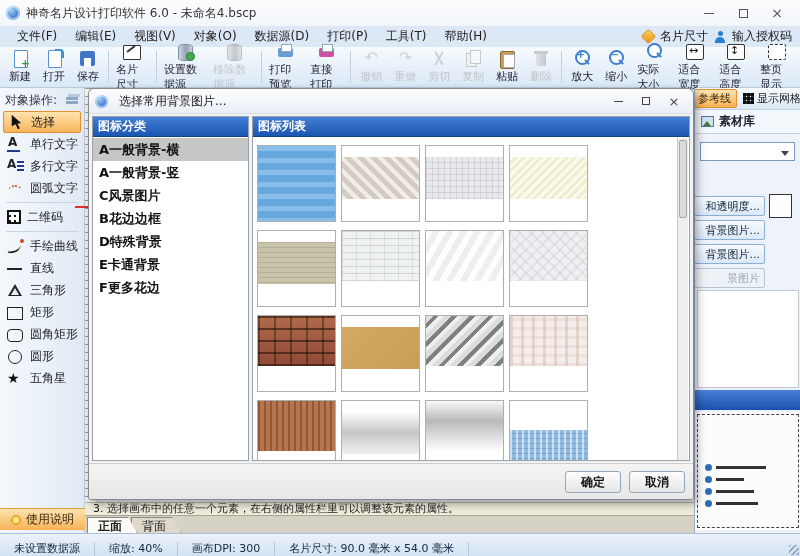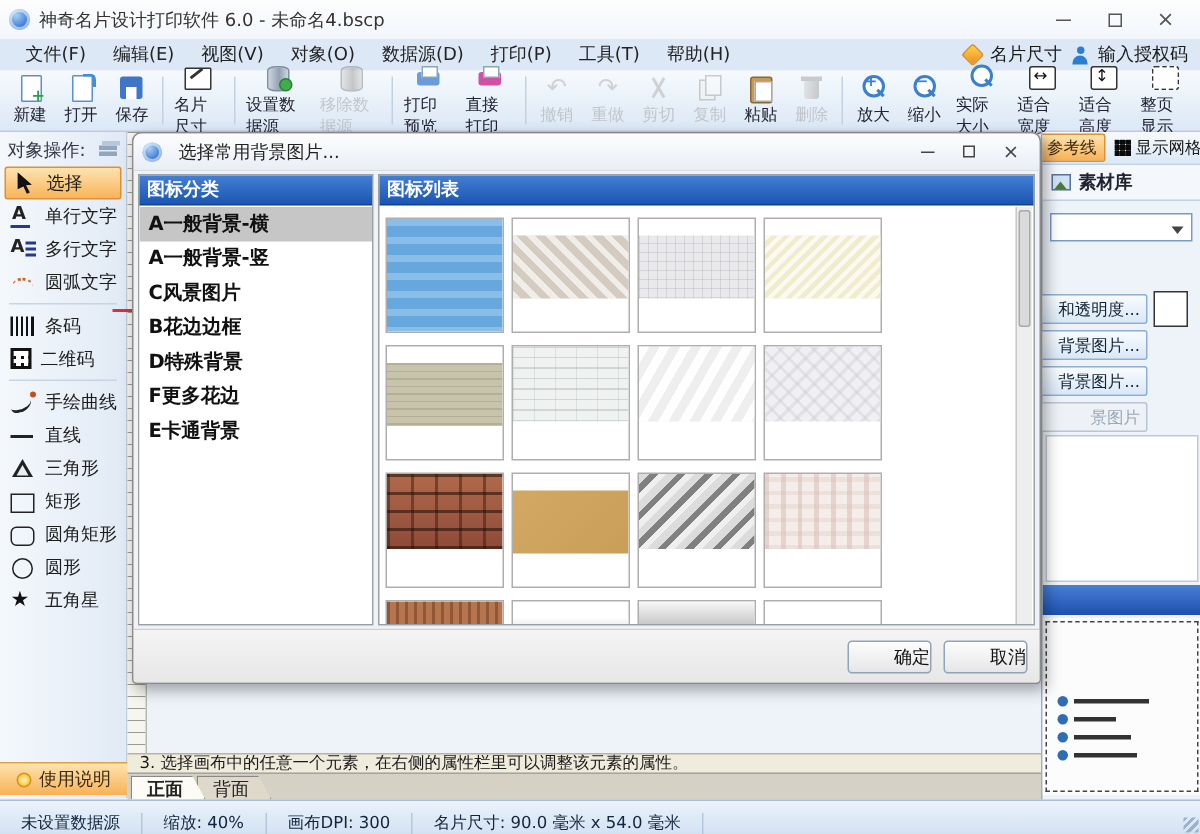--- a/index.html
+++ b/index.html
@@ -191,21 +191,21 @@
 .rp-list { position:absolute; left:2px; top:202px; width:102px; height:98px; background:#fff; border:1px solid #c0c8d0; }
 .rp-bluebar { position:absolute; left:0; top:302px; width:106px; height:20px;
   background:linear-gradient(#4a7fd6,#1c50b0); }
 .rp-card { position:absolute; left:0; top:324px; width:106px; height:118px; background:#fcfcfc; }
 .rp-card .dash { position:absolute; inset:2px; border:1px dashed #444; }
 .rp-row { position:absolute; left:10px; height:7px; display:flex; align-items:center; gap:4px; }
 .rp-dot { width:7px; height:7px; border-radius:50%; background:#2e6db4; flex:none; }
 .rp-bar { height:3px; background:#333; }
 
 
-.dialog { position:absolute; left:88px; top:88px; width:606px; height:368px; z-index:10;
+.dialog { position:absolute; left:88px; top:88px; width:606px; height:412px; z-index:10;
   background:#f2f2f2; border:1px solid #8a8a8a; border-radius:6px 6px 3px 3px;
   box-shadow:3px 4px 10px rgba(0,0,0,.35); }
 .dlg-title { height:25px; display:flex; align-items:center; padding:0 6px;
   background:linear-gradient(#fdfdfe,#e9eef6); border-bottom:1px solid #d8dde4; border-radius:6px 6px 0 0; }
 .dlg-title .t { margin-left:5px; color:#222; }
 .dbtns { margin-left:auto; display:flex; gap:2px; }
 .dbtn { width:26px; height:17px; display:flex; align-items:center; justify-content:center; color:#444; }
 .dbtn .bar { width:9px; height:1px; background:#444; }
 .dbtn .box { width:8px; height:8px; border:1px solid #444; }
 .dbtn.close { font-size:13px; }
@@ -260,22 +260,22 @@
 .tex-metal-grad { background:linear-gradient(180deg,#fdfdfd,#c6c6c6 48%,#f0f0f0); }
 .tex-metal-grad2 { background:linear-gradient(180deg,#f8f8f8,#b9b9b9 40%,#ffffff); }
 .tex-blue-dots { background:#92bbe2;
   background-image:repeating-linear-gradient(90deg,rgba(255,255,255,.55) 0 2px,transparent 2px 6px),
   repeating-linear-gradient(0deg,rgba(60,110,170,.3) 0 1px,transparent 1px 5px); }
 .dlg-scroll { position:absolute; right:1px; top:21px; bottom:0; width:11px; background:#eeeeee; border-left:1px solid #c8c8c8; }
 .dlg-scroll .thumb-bar { position:absolute; left:1px; right:1px; top:2px; height:78px;
   background:#dadada; border:1px solid #a8a8a8; border-radius:2px; }
 .dlg-footer { position:absolute; left:0; right:0; bottom:0; height:36px;
   background:linear-gradient(#f4f4f4,#e7e7e7); border-top:1px solid #cfcfcf; border-radius:0 0 3px 3px; }
-.dlg-btn { position:absolute; top:7px; width:56px; height:22px; text-align:right; line-height:20px;
-  background:linear-gradient(#fdfdfd,#e6e6e6); border:1px solid #92a4b8; border-radius:3px; color:#111; }
+.dlg-btn { position:absolute; top:7px; width:56px; height:22px; text-align:center; line-height:20px;
+  background:linear-gradient(#fdfdfd,#e6e6e6); border:1px solid #92a4b8; border-radius:3px; color:#111;font-weight:bold; }
 .dlg-btn.ok { right:72px; } .dlg-btn.cancel { right:8px; }
 </style>
 </head>
 <body>
 
 <div id="stage">
 
   <div class="titlebar">
     <span class="appico"></span>
     <span class="t">神奇名片设计打印软件 6.0 - 未命名4.bscp</span>
@@ -413,24 +413,20 @@
         <div class="sb-item">
           <span class="si si-multi-text"></span>
           <span>多行文字</span>
         </div>
         <div class="sb-item">
           <span class="si si-arc-text"></span>
           <span>圆弧文字</span>
         </div>
         <div class="sb-sep"></div>
         <div class="sb-item">
-          <span class="si si-barcode"></span>
-          <span>条码</span>
-        </div>
-        <div class="sb-item">
           <span class="si si-qrcode"></span>
           <span>二维码</span>
         </div>
         <div class="sb-sep"></div>
         <div class="sb-item">
           <span class="si si-curve"></span>
           <span>手绘曲线</span>
         </div>
         <div class="sb-item">
           <span class="si si-line"></span>
@@ -542,22 +538,22 @@
       </span>
     </div>
     <div class="dlg-left">
       <div class="dlg-head">图标分类</div>
       <div class="cat-list" id="cat-list">
           <div class="cat-item selected">A一般背景-横</div>
           <div class="cat-item">A一般背景-竖</div>
           <div class="cat-item">C风景图片</div>
           <div class="cat-item">B花边边框</div>
           <div class="cat-item">D特殊背景</div>
+          <div class="cat-item">E卡通背景</div>
           <div class="cat-item">F更多花边</div>
-          <div class="cat-item">E卡通背景</div>
         </div>
     </div>
     <div class="dlg-right">
       <div class="dlg-head">图标列表</div>
       <div class="thumb-grid" id="thumb-grid">
           <div class="thumb">
             <div class="tex tex-blue-water v-full"></div>
           </div>
           <div class="thumb">
             <div class="tex tex-marble v-mid"></div>

